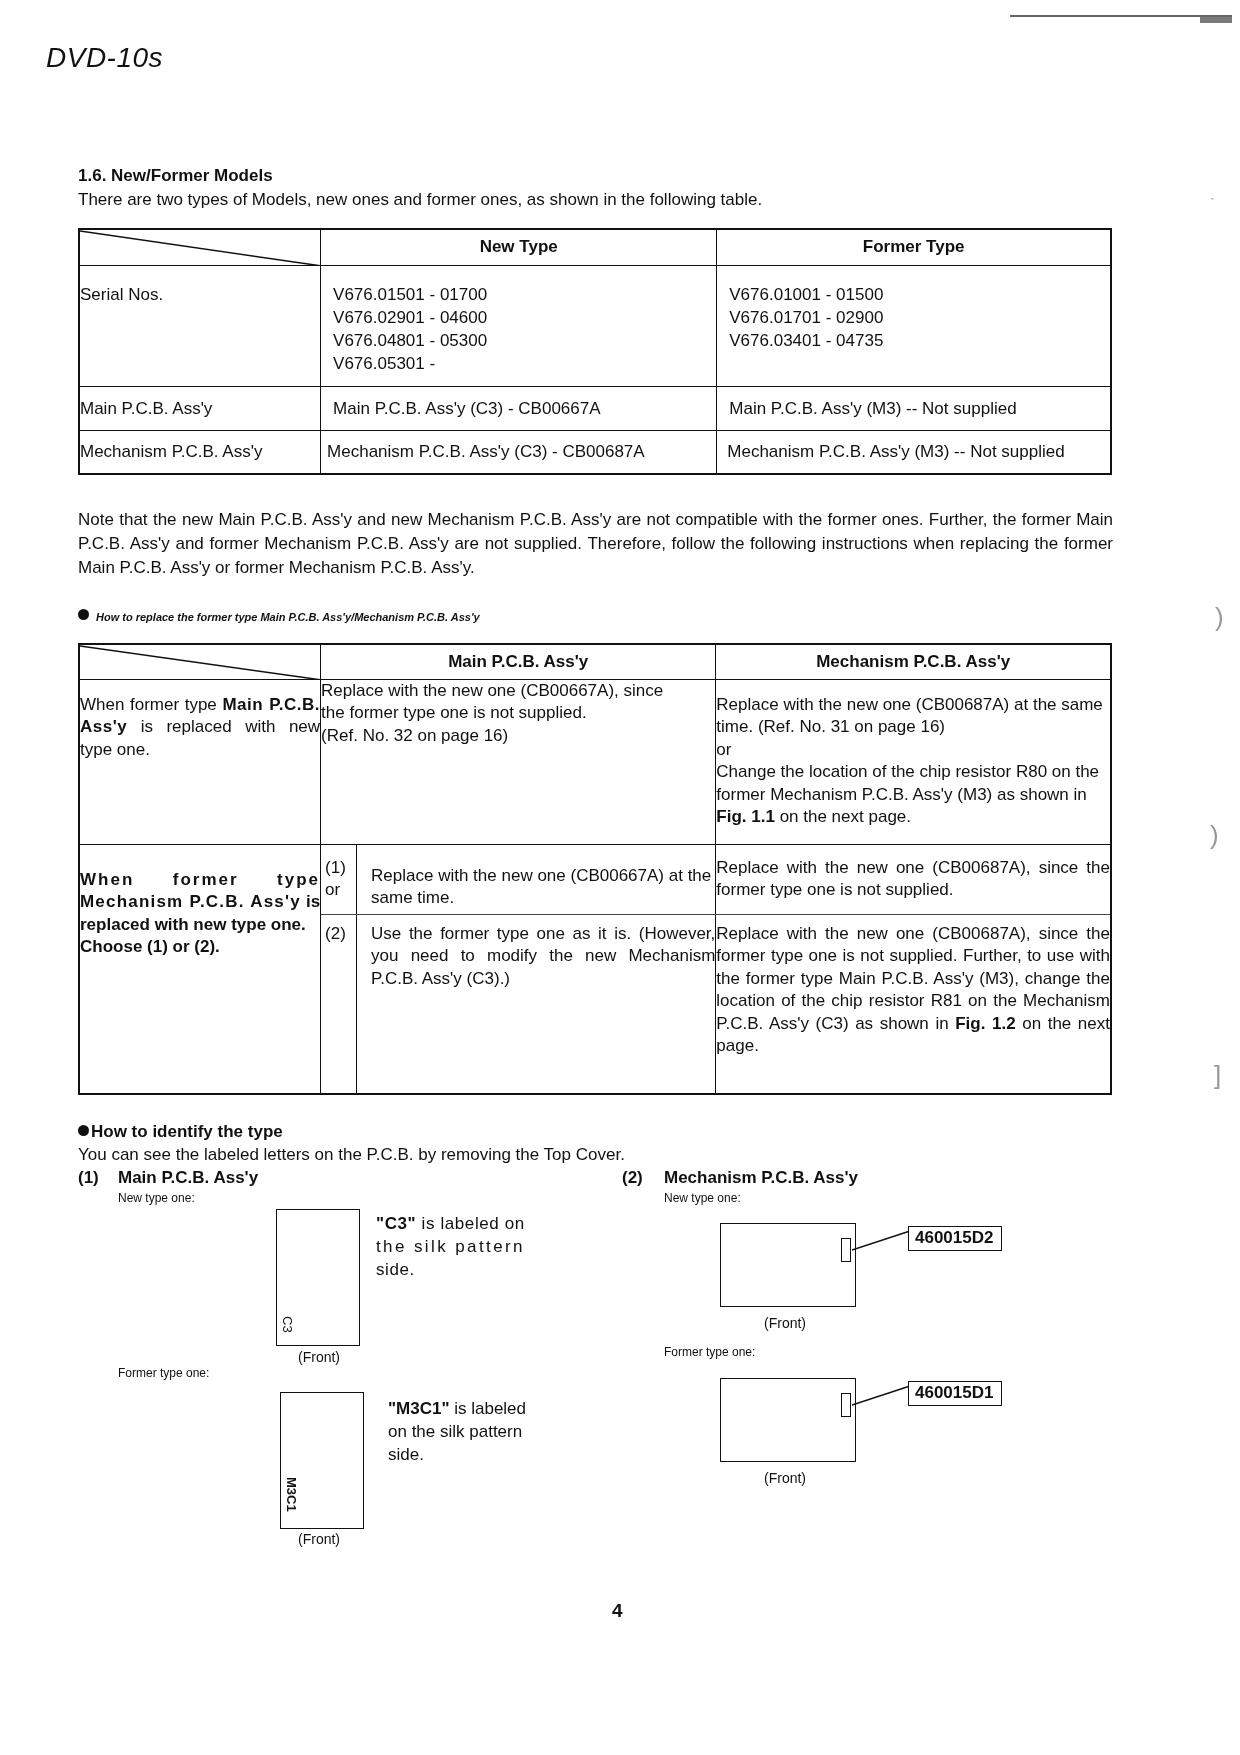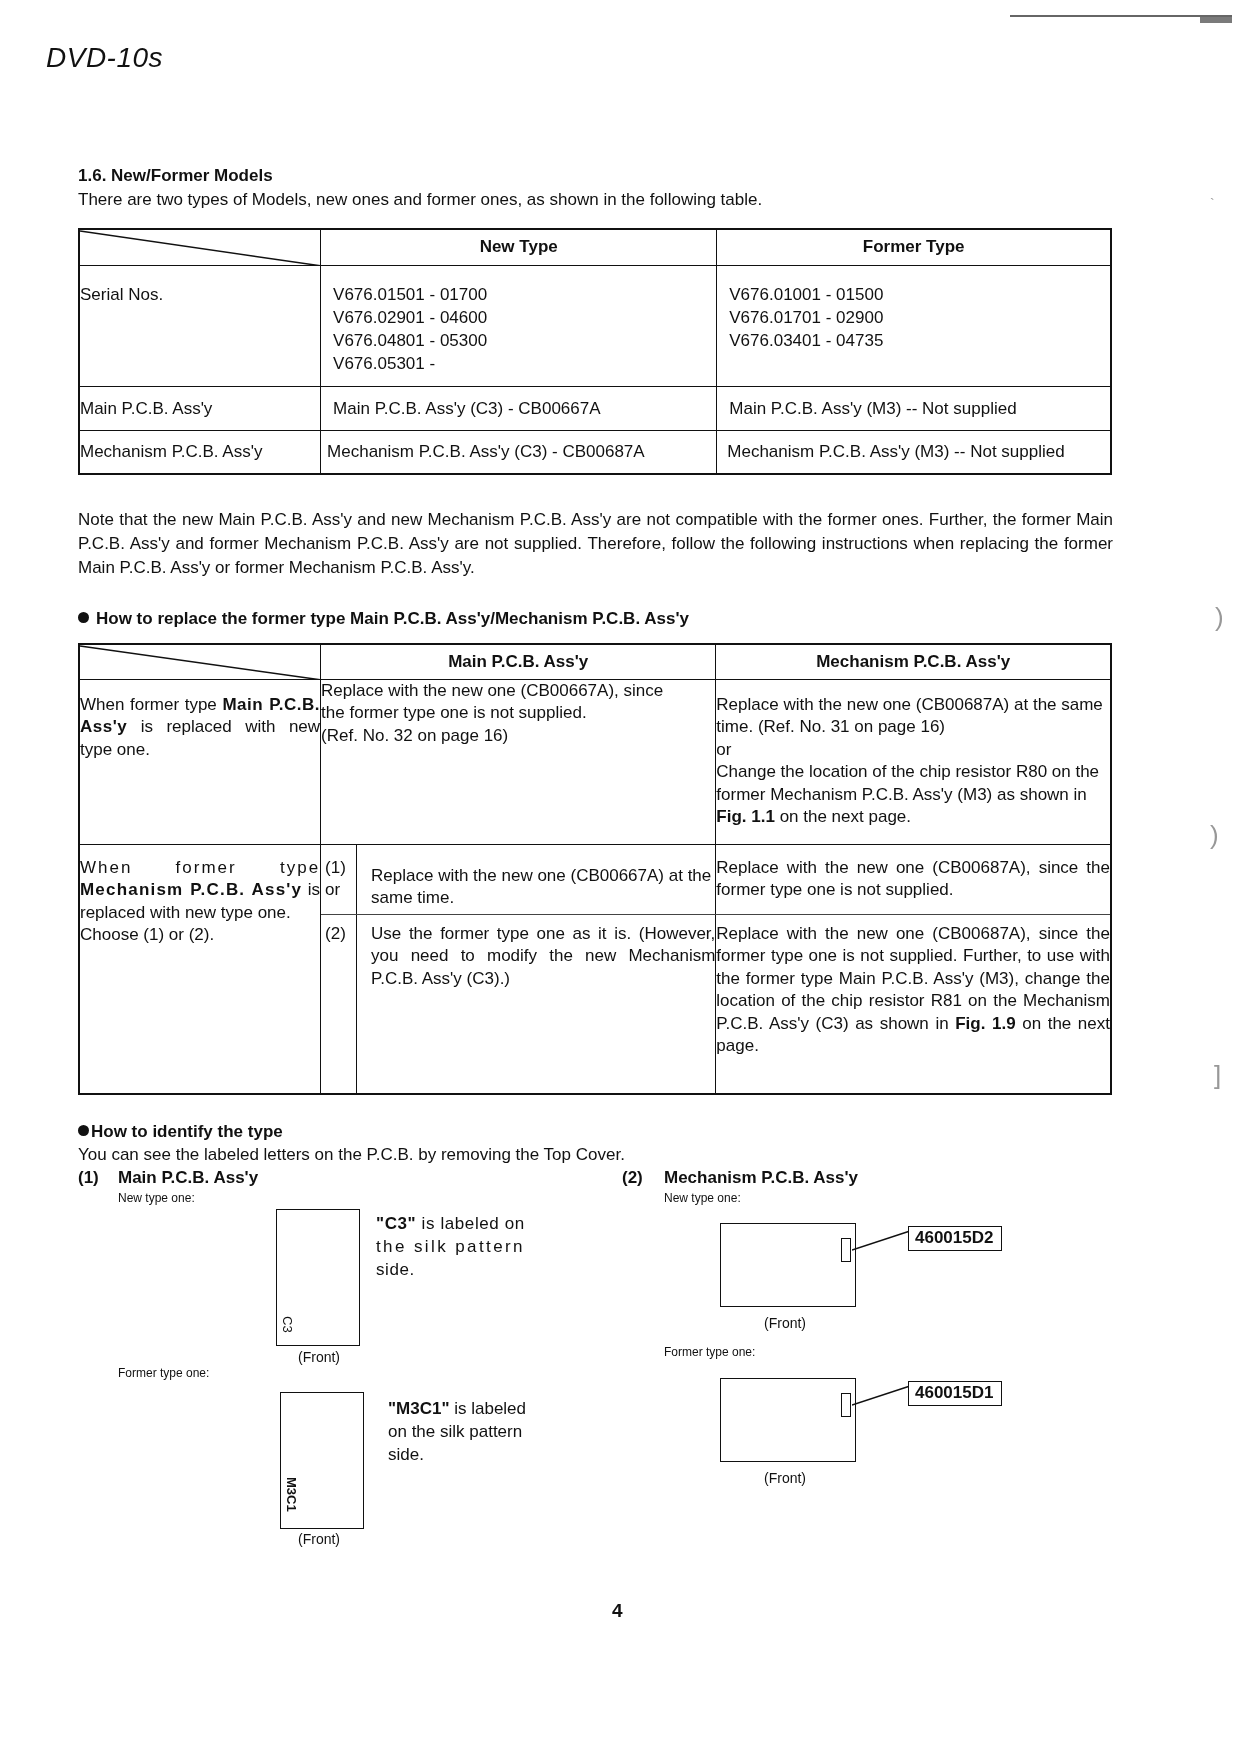--- a/index.html
+++ b/index.html
@@ -14,21 +14,21 @@
   .intro { left: 78px; top: 190px; font-size: 17px; }
   table.grid { position: absolute; border-collapse: collapse; font-size: 17px; }
   table.grid td, table.grid th { border: 1.5px solid #111; vertical-align: top; padding: 0; }
   table.grid { border: 2.5px solid #111; }
   th { font-weight: bold; text-align: center; vertical-align: middle !important; }
   .diag { position: relative; }
   .diag svg { position: absolute; left: 0; top: 0; }
   .cell-pad { padding: 8px 12px 8px 16px; line-height: 23px; }
   .cell-pad2 { padding: 6px 10px 6px 10px; line-height: 22.5px; }
   .note { left: 78px; top: 508px; width: 1035px; font-size: 17px; line-height: 24px; text-align: justify; }
-  .how-title { left: 78px; top: 609px; font-size: 17px; font-weight: bold; }
+  .how-title { left: 78px; top: 609px; font-size: 11px; font-weight: bold; font-style: italic; }
   .bullet { display: inline-block; width: 11px; height: 11px; border-radius: 50%; background: #111; margin-right: 7px; vertical-align: 1px; }
   .spaced { letter-spacing: 2px; }
   .ident-title { left: 78px; top: 1122px; font-size: 17px; font-weight: bold; }
   .ident-intro { left: 78px; top: 1145px; font-size: 17px; }
   .sub-h { font-size: 17px; font-weight: bold; }
   .sub-num { display: inline-block; width: 40px; }
   .plain { font-size: 12px; }
   .pcb-v { border: 1.5px solid #111; background: #fff; }
   .vlabel { position: absolute; font-size: 13px; transform: rotate(90deg); transform-origin: left top; white-space: nowrap; }
   .front { font-size: 14px; }
@@ -124,36 +124,36 @@
       <div>the former type one is not supplied.</div>
       <div>(Ref. No. 32 on page 16)</div>
     </td>
     <td class="cell-pad2" style="padding-top:14px;">
       <div>Replace with the new one (CB00687A) at the same time.  (Ref. No. 31 on page 16)</div>
       <div>or</div>
       <div><span>Change the location of the chip resistor R80 on the former Mechanism P.C.B. Ass'y (M3) as shown in </span><b>Fig. 1.1</b><span> on the next page.</span></div>
     </td>
   </tr>
   <tr style="height:70px;">
-    <td rowspan="2" class="cell-pad2" style="padding-top:12px;">
+    <td rowspan="2" class="cell-pad2" style="padding-top:24px;font-weight:bold;">
       <div style="text-align:justify;"><span style="letter-spacing:2px;">When former type </span><b style="letter-spacing:1.2px;">Mechanism P.C.B. Ass'y</b><span> is replaced with new type one.</span></div>
       <div>Choose (1) or (2).</div>
     </td>
     <td style="padding:12px 0 0 4px; line-height:22px; border-bottom:1px solid #444;">
       <div>(1)</div>
       <div>or</div>
     </td>
     <td class="cell-pad2" style="padding-top:20px; padding-left:14px; border-bottom:1px solid #444;">Replace with the new one (CB00667A) at the same time.</td>
     <td class="cell-pad2" style="padding-top:12px; text-align:justify; border-bottom:1px solid #444;">Replace with the new one (CB00687A), since the former type one is not supplied.</td>
   </tr>
   <tr style="height:180px;">
     <td style="padding:8px 0 0 4px; line-height:22px;">(2)</td>
     <td class="cell-pad2" style="padding-top:8px; padding-left:14px; text-align:justify;">Use the former type one as it is. (However, you need to modify the new Mechanism P.C.B. Ass'y (C3).)</td>
     <td class="cell-pad2" style="padding-top:8px; text-align:justify;">
-      <span>Replace with the new one (CB00687A), since the former type one is not supplied. Further, to use with the former type Main P.C.B. Ass'y (M3), change the location of the chip resistor R81 on the Mechanism P.C.B. Ass'y (C3) as shown in </span><b>Fig. 1.9</b><span> on the next page.</span>
+      <span>Replace with the new one (CB00687A), since the former type one is not supplied. Further, to use with the former type Main P.C.B. Ass'y (M3), change the location of the chip resistor R81 on the Mechanism P.C.B. Ass'y (C3) as shown in </span><b>Fig. 1.2</b><span> on the next page.</span>
     </td>
   </tr>
 </tbody>
   </table>
 
 <div class="abs ident-title">
   <span class="bullet" style="margin-right:2px"></span><span>How to identify the type</span>
 </div>
 <div class="abs ident-intro">You can see the labeled letters on the P.C.B. by removing the Top Cover.</div>
 

